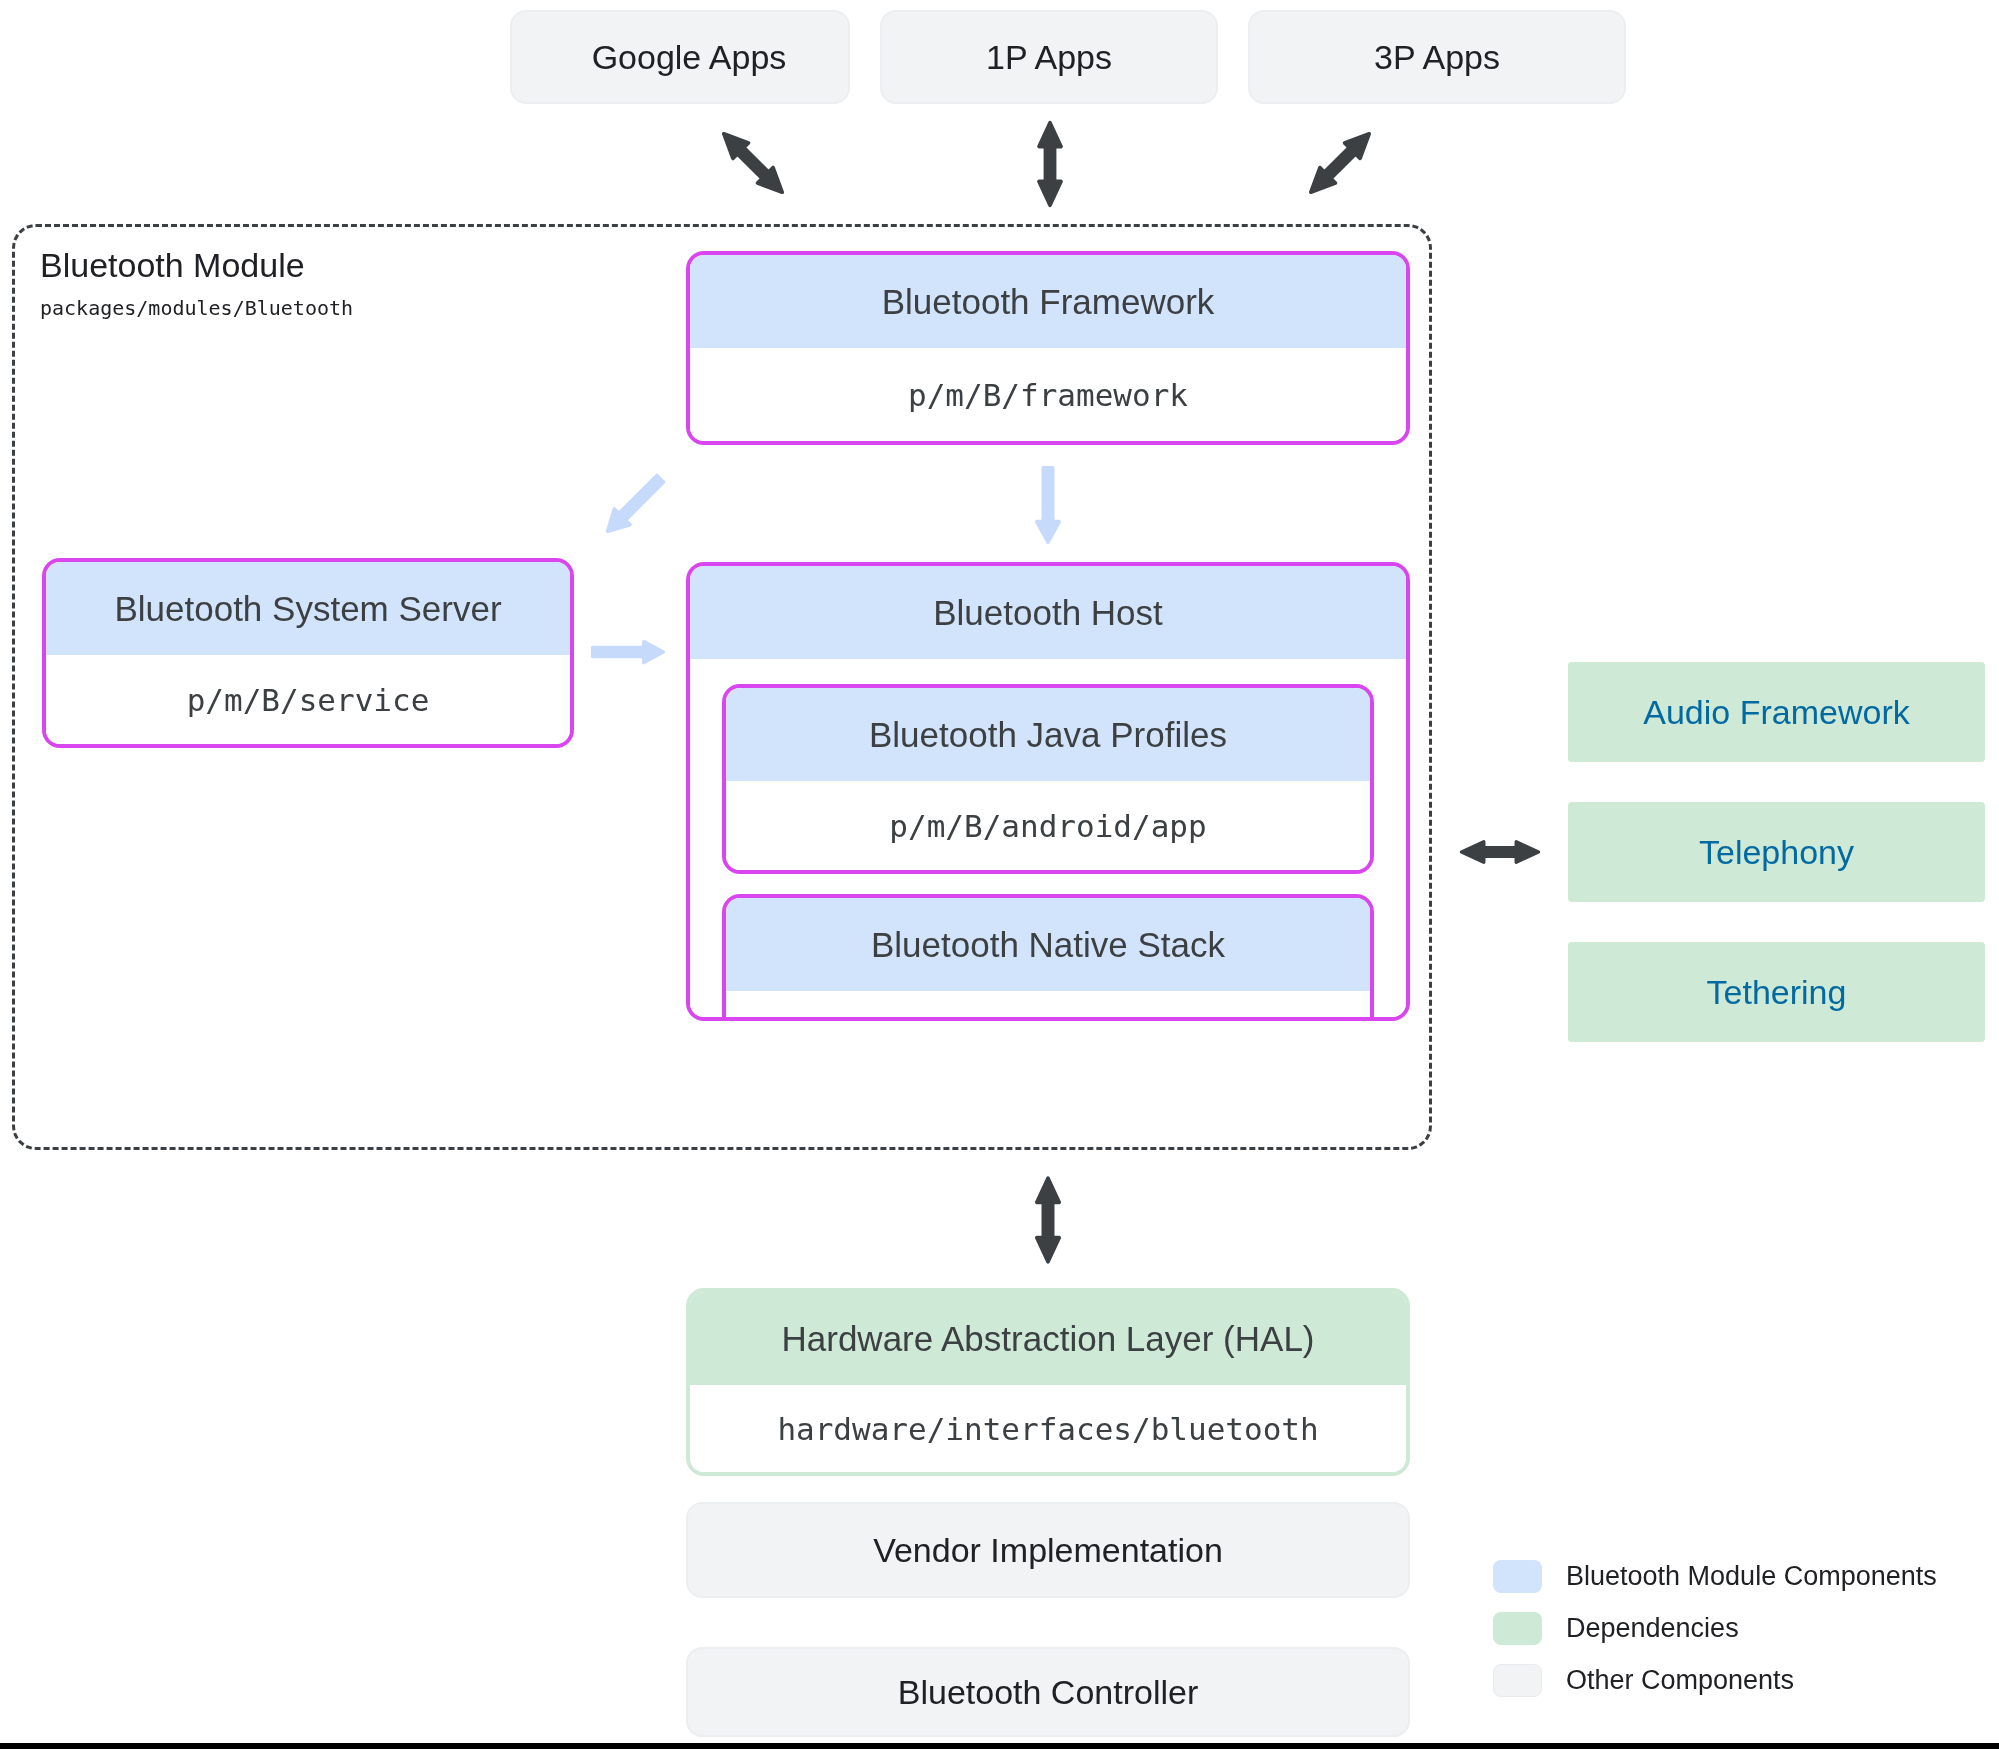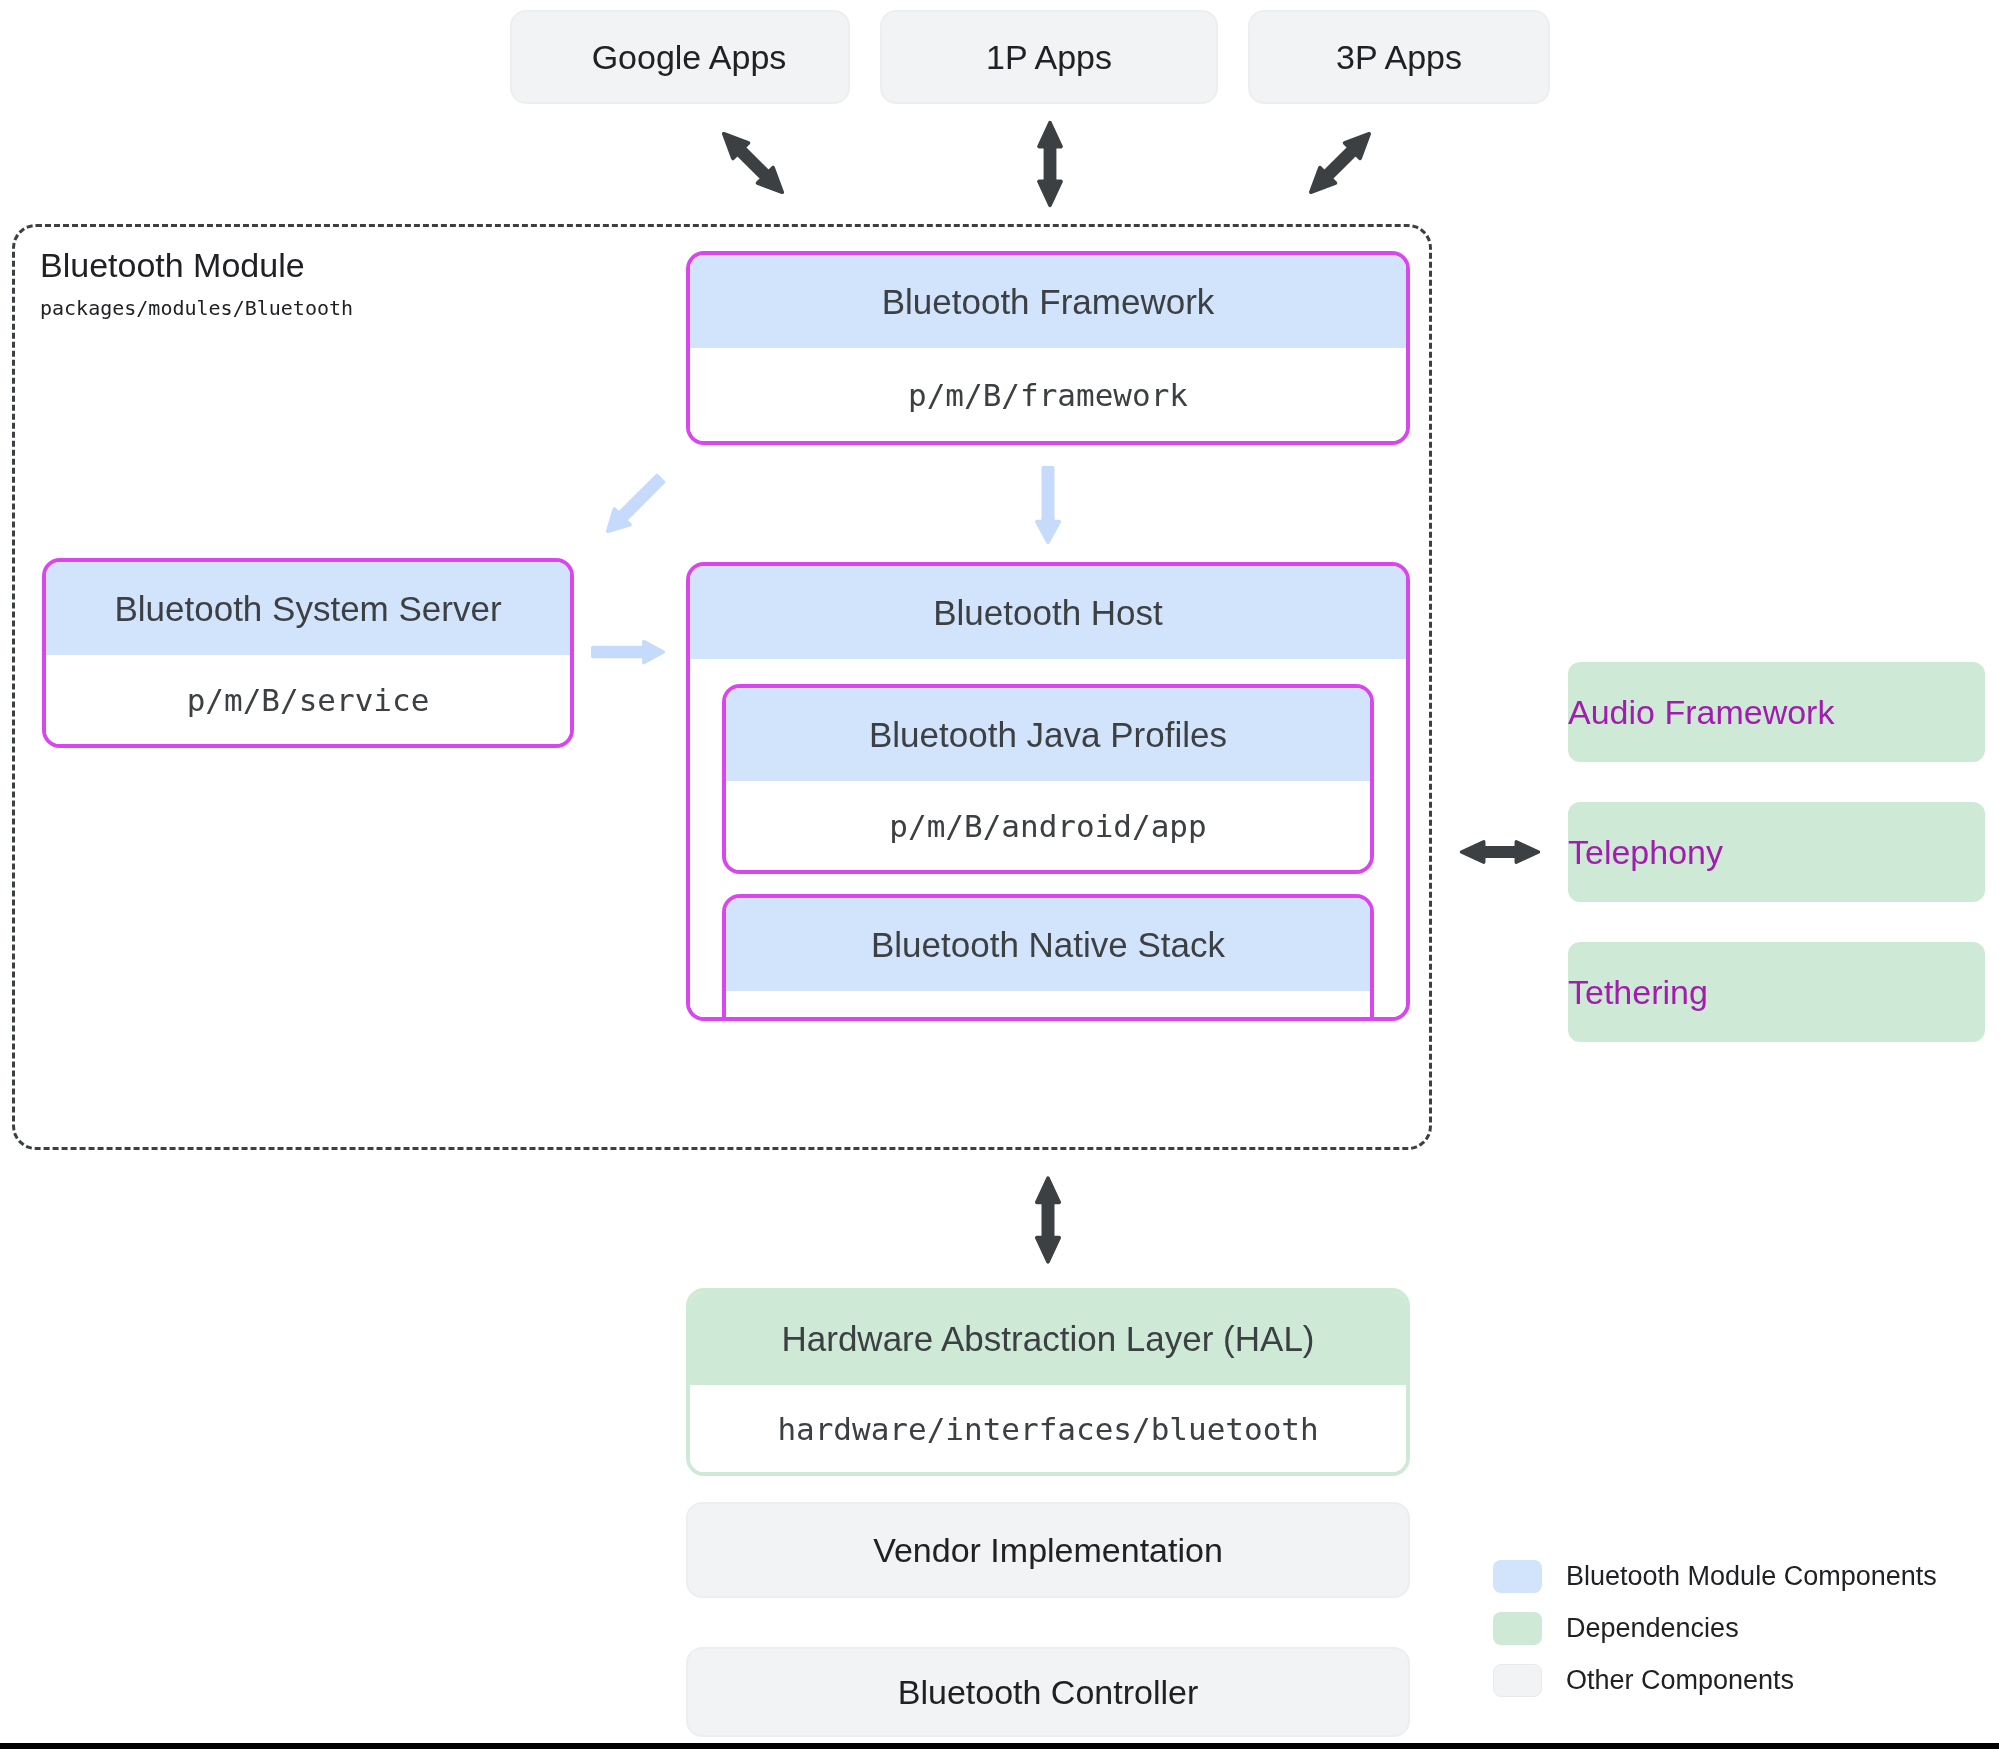--- a/index.html
+++ b/index.html
@@ -42,23 +42,23 @@
     display:flex;align-items:center;justify-content:center;
     font-size:31px;color:#3c4043;
     background:#ffffff;
   }
   .split-box.green{border-color:#ceead6;}
   .split-box.green .split-head{background:#ceead6;justify-content:center;}
 
   
   .dep-box{
     background:#ceead6;
-    border-radius:12px;
-    display:flex;align-items:center;justify-content:flex-start;
-    font-size:34px;color:#a21caf;
+    border-radius:4px;
+    display:flex;align-items:center;justify-content:center;
+    font-size:34px;color:#0369a1;
   }
 
   
   .module-frame{
     border:3px dashed #3c4043;
     border-radius:24px;
     box-sizing:border-box;
   }
   .module-title{font-size:34px;color:#202124;}
   .module-path{font-size:20px;color:#202124;}
@@ -93,21 +93,21 @@
 <body>
 
 <div class="canvas">
 
   <div class="plain-box abs" style="left:510px;top:10px;width:340px;height:94px;padding-left:18px;">
     <span>Google Apps</span>
   </div>
   <div class="plain-box abs" style="left:880px;top:10px;width:338px;height:94px;">
     <span>1P Apps</span>
   </div>
-  <div class="plain-box abs" style="left:1248px;top:10px;width:302px;height:94px;">
+  <div class="plain-box abs" style="left:1248px;top:10px;width:378px;height:94px;">
     <span>3P Apps</span>
   </div>
 
   <div class="arrow arrow-dark" style="left:709px;top:150px;transform:rotate(45deg);">
     <svg width="88" height="26" viewBox="0 0 96 28">
         <path d="M3 14 L29 2 L29 9 L67 9 L67 2 L93 14 L67 26 L67 19 L29 19 L29 26 Z" fill="currentColor" stroke="currentColor" stroke-width="4" stroke-linejoin="round"></path>
       </svg>
   </div>
   <div class="arrow arrow-dark" style="left:1006px;top:151px;transform:rotate(90deg);">
     <svg width="88" height="26" viewBox="0 0 96 28">

